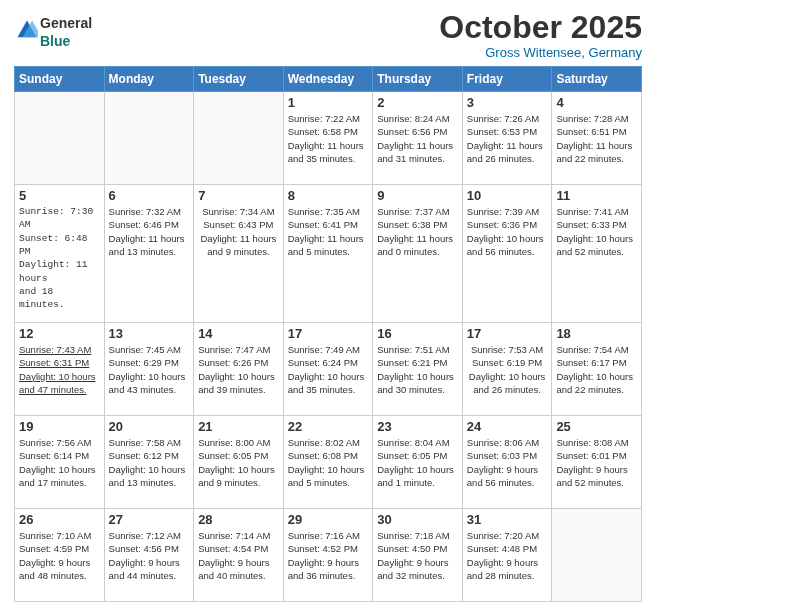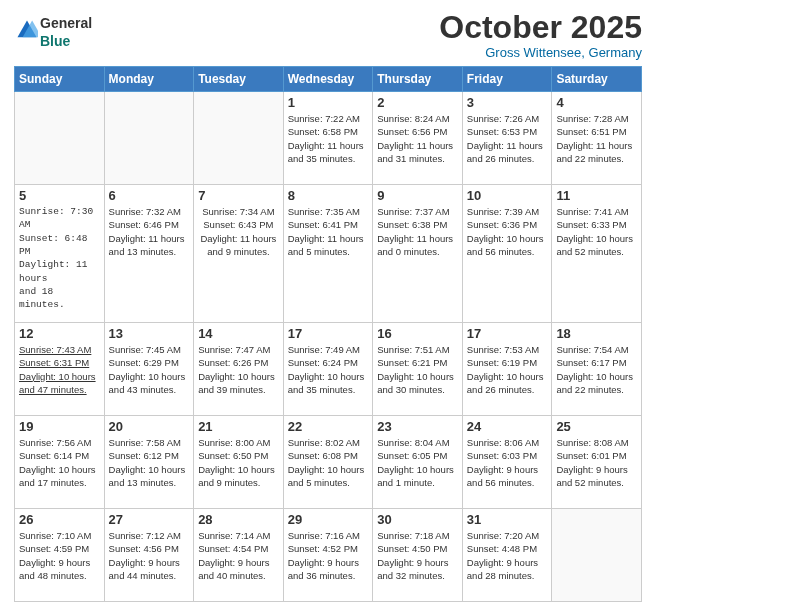--- a/index.html
+++ b/index.html
@@ -244,21 +244,21 @@
           </td>
           <td>
             <div class="day-number">16</div>
             <div class="day-info" style="white-space: pre-line;">Sunrise: 7:51 AM
 Sunset: 6:21 PM
 Daylight: 10 hours
 and 30 minutes.</div>
           </td>
           <td>
             <div class="day-number">17</div>
-            <div class="day-info" style="white-space: pre-line;">Sunrise: 7:53 AM
+            <div class="day-info" style="white-space: pre-line; text-align: center;">Sunrise: 7:53 AM
 Sunset: 6:19 PM
 Daylight: 10 hours
 and 26 minutes.</div>
           </td>
           <td>
             <div class="day-number">18</div>
             <div class="day-info" style="white-space: pre-line;">Sunrise: 7:54 AM
 Sunset: 6:17 PM
 Daylight: 10 hours
 and 22 minutes.</div>
@@ -275,21 +275,21 @@
           <td>
             <div class="day-number">20</div>
             <div class="day-info" style="white-space: pre-line;">Sunrise: 7:58 AM
 Sunset: 6:12 PM
 Daylight: 10 hours
 and 13 minutes.</div>
           </td>
           <td>
             <div class="day-number">21</div>
             <div class="day-info" style="white-space: pre-line;">Sunrise: 8:00 AM
-Sunset: 6:50 PM
+Sunset: 6:05 PM
 Daylight: 10 hours
 and 9 minutes.</div>
           </td>
           <td>
             <div class="day-number">22</div>
             <div class="day-info" style="white-space: pre-line;">Sunrise: 8:02 AM
 Sunset: 6:08 PM
 Daylight: 10 hours
 and 5 minutes.</div>
           </td>

